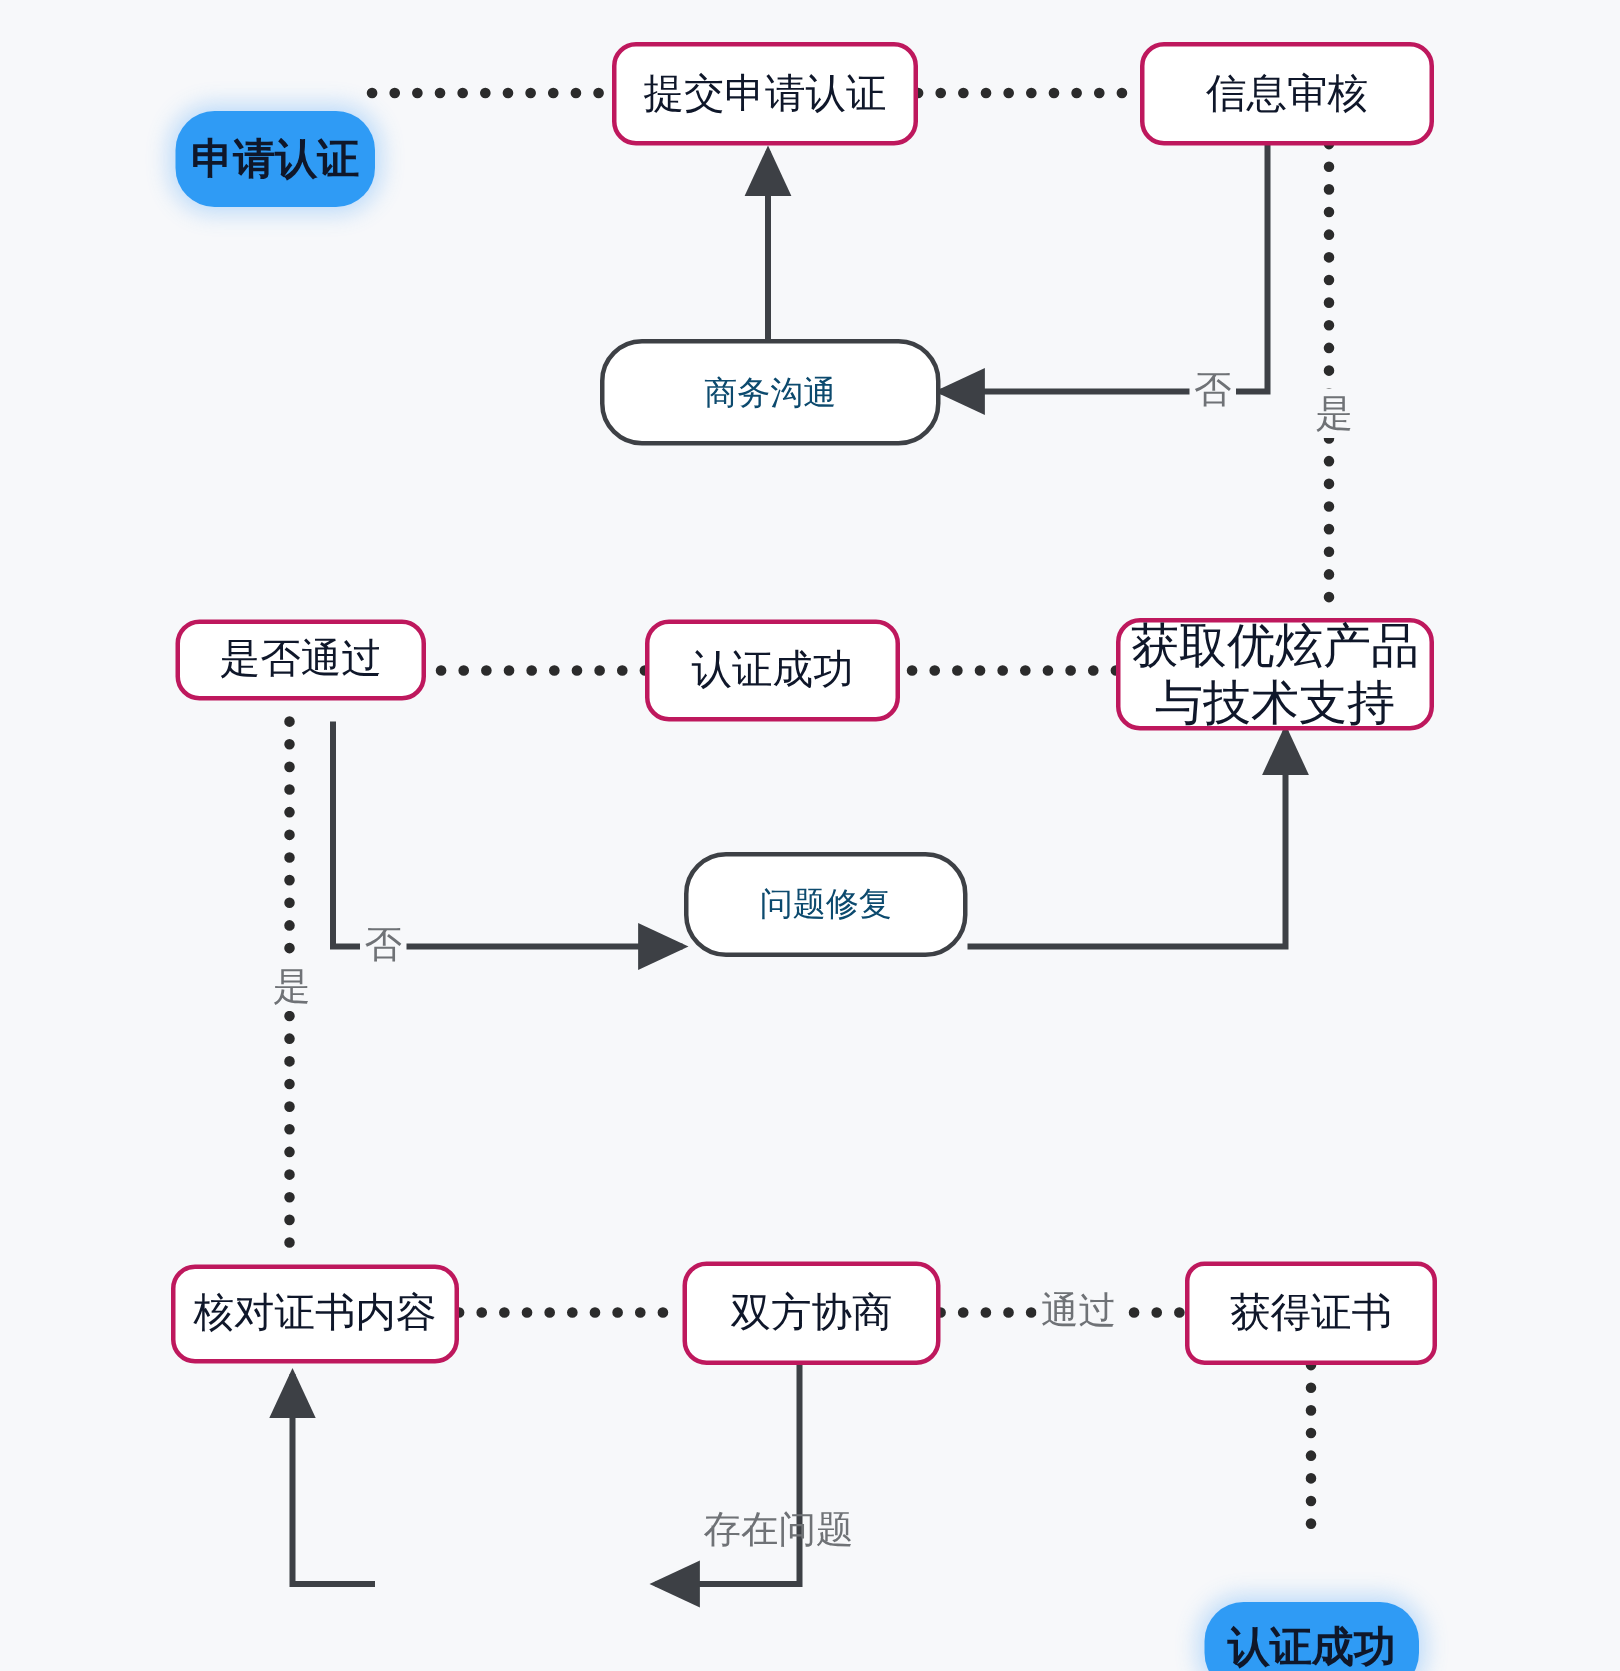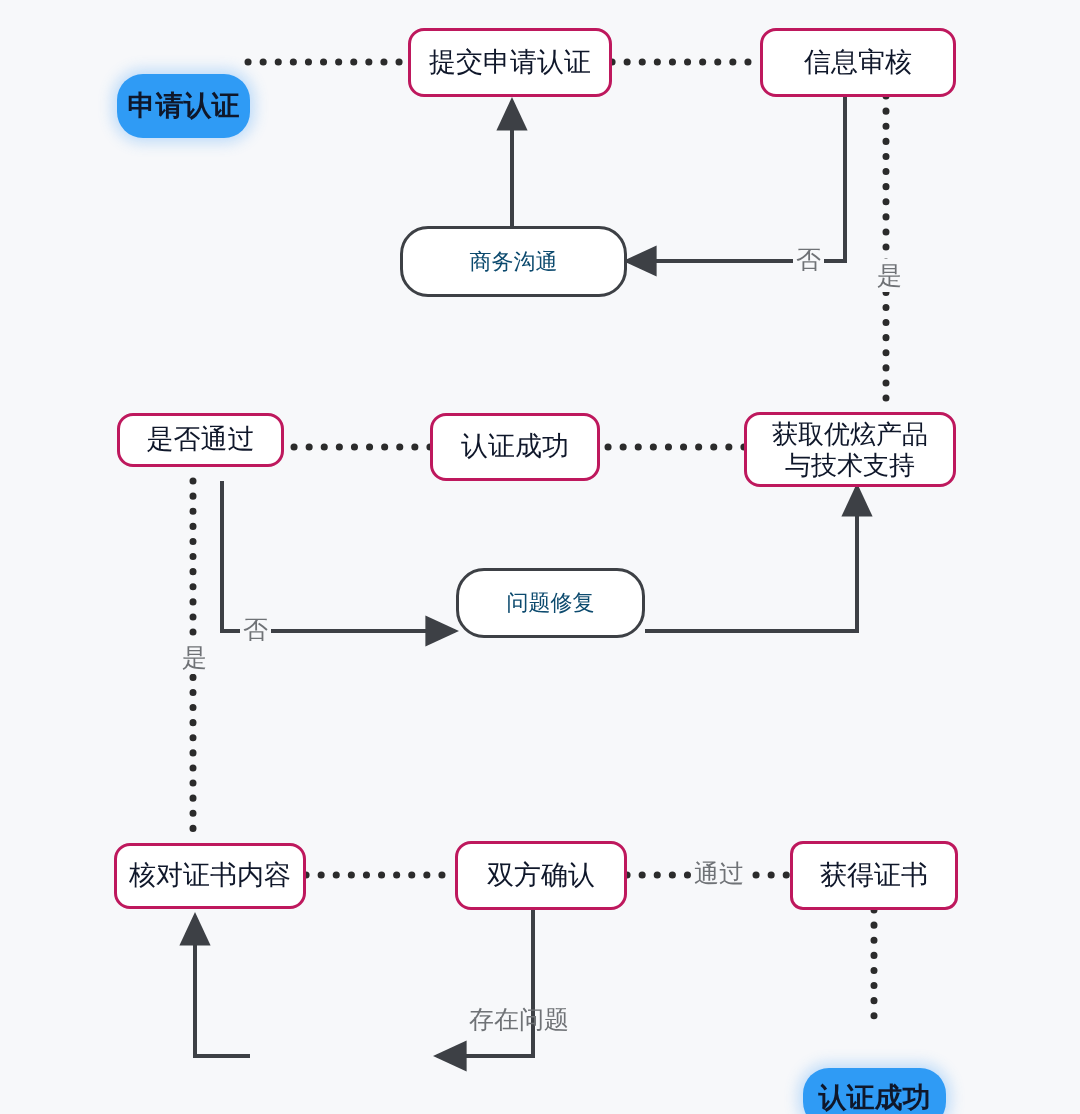--- a/index.html
+++ b/index.html
@@ -129,35 +129,35 @@
   </div>
 
   <div class="node blue" style="left:117px; top:413px; width:167px; height:54px;">
     <span>是否通过</span>
   </div>
 
   <div class="node blue" style="left:430px; top:413px; width:170px; height:68px;">
     <span>认证成功</span>
   </div>
 
-  <div class="node blue" style="left:744px; top:412px; width:212px; height:75px; font-size:26px;">
+  <div class="node blue" style="left:744px; top:412px; width:212px; height:75px; font-size:32px;">
     <span>获取优炫产品
 与技术支持</span>
   </div>
 
   <div class="node gray" style="left:456px; top:568px; width:189px; height:70px;">
     <span>问题修复</span>
   </div>
 
   <div class="node blue" style="left:114px; top:843px; width:192px; height:66px;">
     <span>核对证书内容</span>
   </div>
 
   <div class="node blue" style="left:455px; top:841px; width:172px; height:69px;">
-    <span>双方确认</span>
+    <span>双方协商</span>
   </div>
 
   <div class="node blue" style="left:790px; top:841px; width:168px; height:69px;border-radius:13px;">
     <span>获得证书</span>
   </div>
 
 
   <div class="node terminal" style="left:803px; top:1024px; width:143px; height:60px;">
     <span>认证成功</span>
   </div>

